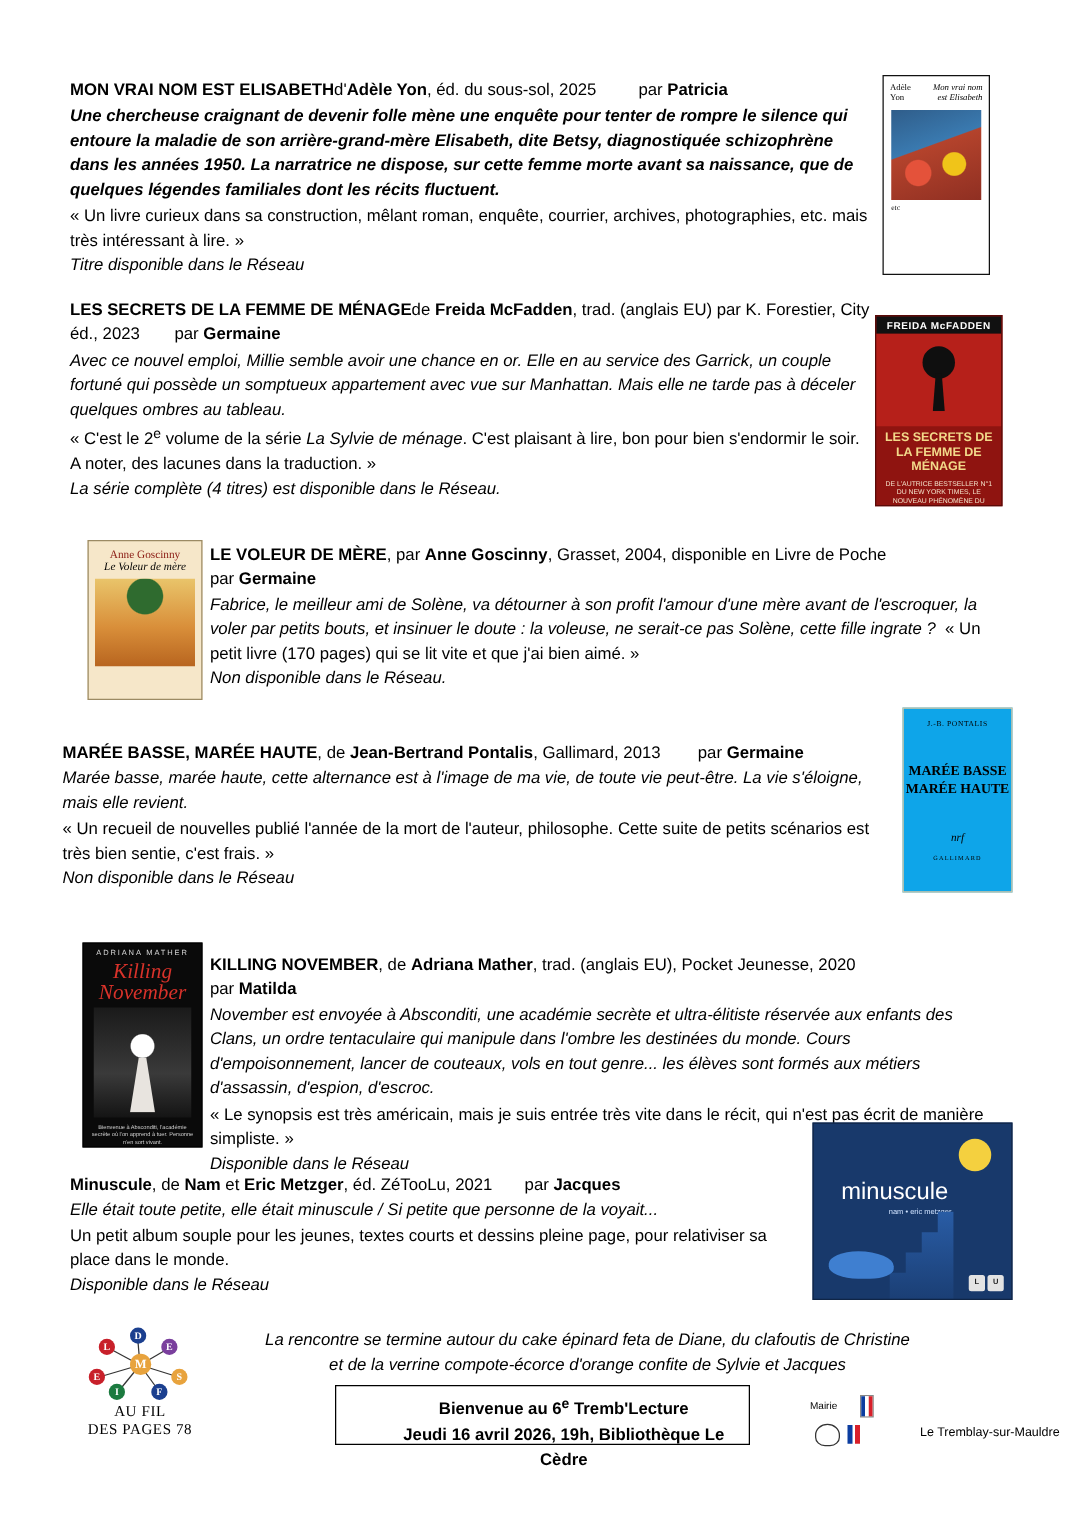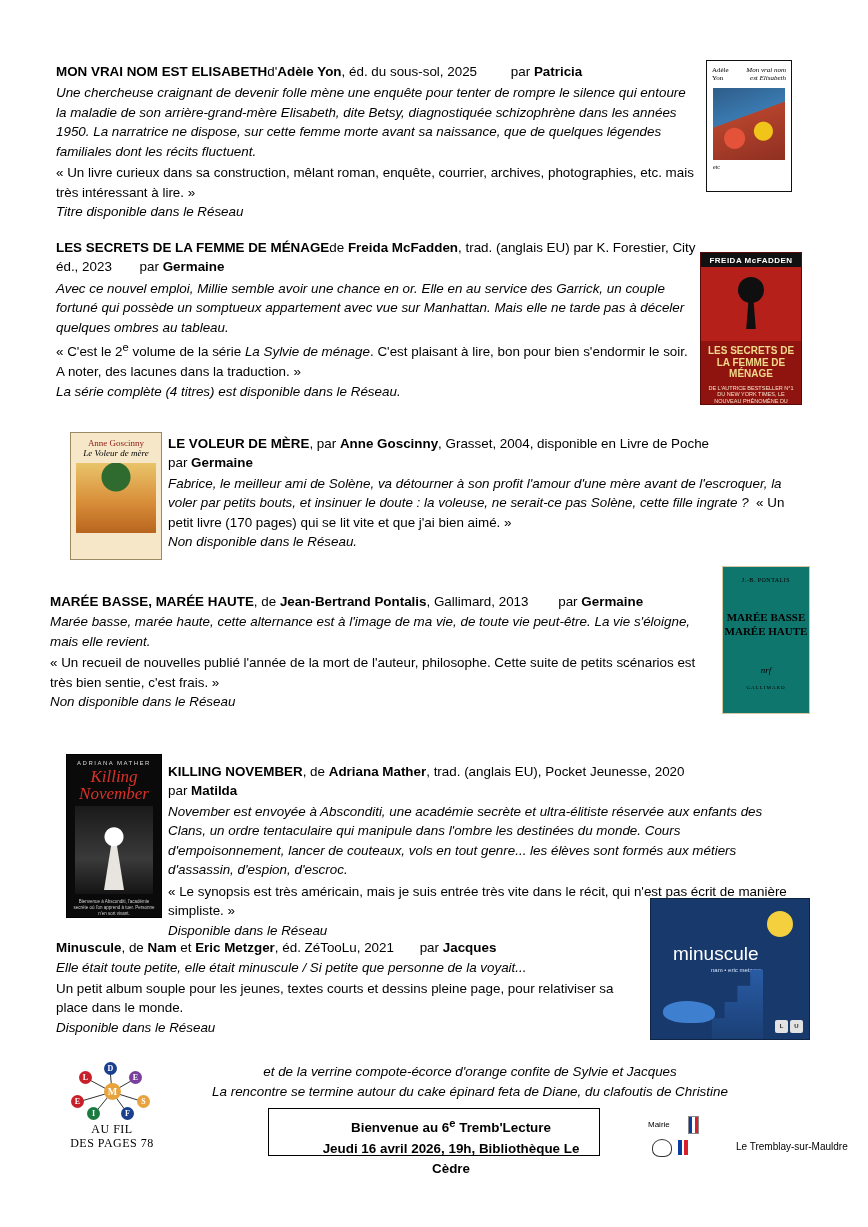--- a/index.html
+++ b/index.html
@@ -157,21 +157,21 @@
   .c3-art {
     margin: 2px 5px 4px;
     height: 70px;
     background:
       radial-gradient(circle at 50% 20%, #2f6b2f 0 14px, transparent 15px),
       linear-gradient(180deg, #e9c46a 0%, #d98f3a 55%, #b8651f 100%);
   }
 
   
   .cover4 {
-    background: #0f766e;
+    background: #0ea5e9;
     border: 1px solid #d9c9a3;
     text-align: center;
   }
   .c4-author {
     font-family: "Liberation Serif", serif;
     font-size: 6px;
     padding-top: 10px;
     letter-spacing: .5px;
   }
   .c4-title {
@@ -404,26 +404,26 @@
 <body>
 
 <div class="page">
 
   <div class="entry" style="left:56px; top:62px; width:640px;">
     <div class="title-line">
       <span class="b">MON VRAI NOM EST ELISABETH</span><span>d'</span><span class="b">Adèle Yon</span><span>, éd. du sous-sol, 2025</span>
       <span style="display:inline-block;width:30px"></span><span>par</span>
       <span class="b">Patricia</span>
     </div>
-    <div class="summary" style="margin-top:2px;">Une chercheuse craignant de devenir folle mène une enquête pour tenter de rompre le silence qui entoure la maladie de son arrière-grand-mère Elisabeth, dite Betsy, diagnostiquée schizophrène dans les années 1950. La narratrice ne dispose, sur cette femme morte avant sa naissance, que de quelques légendes familiales dont les récits fluctuent.</div>
+    <div class="summary" style="margin-top:2px;font-weight:bold;">Une chercheuse craignant de devenir folle mène une enquête pour tenter de rompre le silence qui entoure la maladie de son arrière-grand-mère Elisabeth, dite Betsy, diagnostiquée schizophrène dans les années 1950. La narratrice ne dispose, sur cette femme morte avant sa naissance, que de quelques légendes familiales dont les récits fluctuent.</div>
     <div class="quote" style="margin-top:2px;">« Un livre curieux dans sa construction, mêlant roman, enquête, courrier, archives, photographies, etc. mais très intéressant à lire. »</div>
     <div class="avail">Titre disponible dans le Réseau</div>
   </div>
 
-  <div class="cover cover1" style="left:706px; top:60px; width:86px; height:132px;">
+  <div class="cover cover1" style="left:706px; top:60px; width:86px; height:160px;">
     <div class="c1-head">
       <div class="left">Adèle<br>Yon</div>
       <div class="right">Mon vrai nom<br>est Elisabeth</div>
     </div>
     <div class="c1-art"></div>
     <div class="c1-foot">etc</div>
   </div>
 
   <div class="entry" style="left:56px; top:238px; width:640px;">
     <div class="title-line">
@@ -514,22 +514,22 @@
     <div class="c6-sub">nam • eric metzger</div>
     <div class="c6-stair"></div>
     <div class="c6-whale"></div>
     <div class="c6-badge">
         <span>L</span>
         <span>U</span>
       </div>
   </div>
 
   <div class="closing" style="left:120px; top:1062px; width:700px;">
+    <div>La rencontre se termine autour du cake épinard feta de Diane, du clafoutis de Christine</div>
     <div>et de la verrine compote-écorce d'orange confite de Sylvie et Jacques</div>
-    <div>La rencontre se termine autour du cake épinard feta de Diane, du clafoutis de Christine</div>
   </div>
 
   <div class="box-invite" style="left:268px; top:1108px; width:332px; height:48px;padding-left:48px;">
     <div><span>Bienvenue au 6</span><sup>e</sup><span> Tremb'Lecture</span></div>
     <div>Jeudi 16 avril 2026, 19h, Bibliothèque Le Cèdre</div>
   </div>
 
   <div class="logo-afp" style="left:52px; top:1062px;">
     <div class="afp-graphic">
       <svg class="spokes" viewBox="0 0 86 58">

